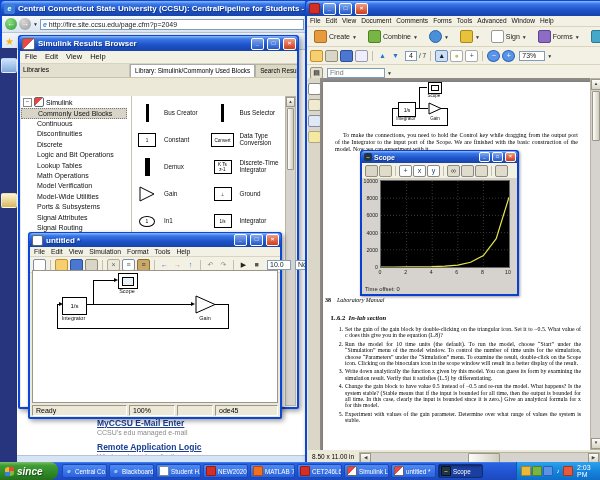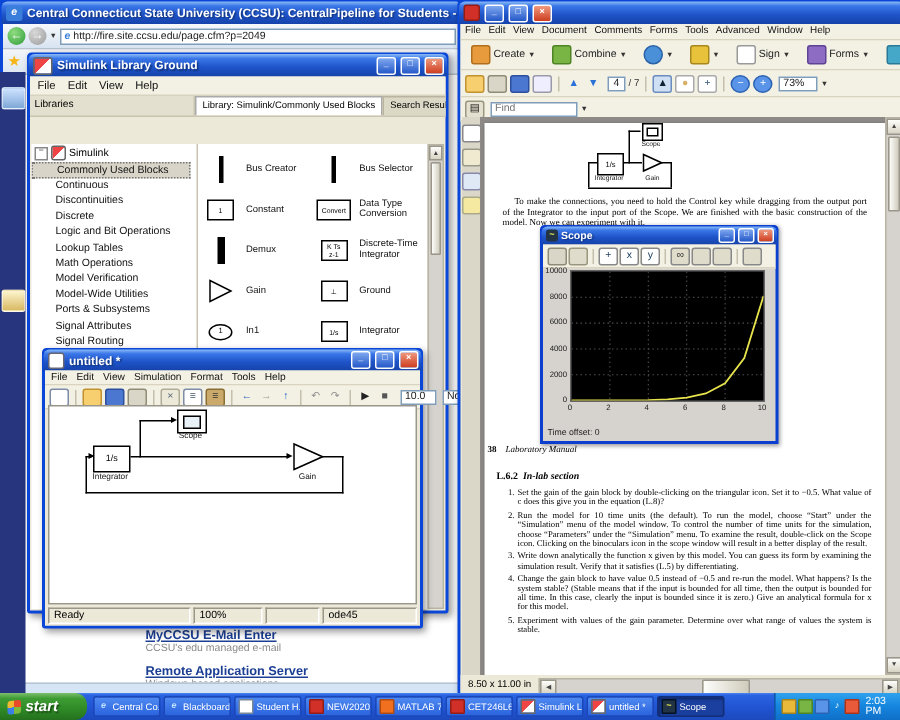--- a/index.html
+++ b/index.html
@@ -131,38 +131,38 @@
       <span>http://fire.site.ccsu.edu/page.cfm?p=2049</span>
     </span>
   </div>
   <div style="height:16px;background:linear-gradient(#f2f5f9,#dde7f2);display:flex;align-items:center;padding:0 3px;border-bottom:1px solid #b8c4d4">
     <span style="color:#f5b517;font-size:10px">★</span>
   </div>
   <div style="position:absolute;left:0;right:0;top:48px;bottom:8px;background:#fff;overflow:hidden">
     <div id="ie-links" style="position:absolute;left:95px;top:368px">
         <div class="lk">MyCCSU E-Mail Enter</div>
         <div class="lkd">CCSU's edu managed e-mail</div>
-        <div class="lk">Remote Application Server</div>
+        <div class="lk">Remote Application Logic</div>
         <div class="lkd">Windows-based applications</div>
       </div>
   </div>
   <div style="position:absolute;left:0;right:0;bottom:0;height:8px;background:#d6e5f5;border-top:1px solid #b8c4d4"></div>
 </div>
 
 <div id="desktop-strip" class="abs" style="left:0;top:48px;width:17px;height:414px;background:#26357e;z-index:2">
   <div style="padding-top:10px">
     <div class="dsk-icon"></div>
     <div class="dsk-icon" style="margin-top:120px;background:linear-gradient(#fdf5cf,#d8b860)"></div>
   </div>
 </div>
 
 <div id="lib-window" class="win" style="left:18px;top:35px;width:277px;height:370px;z-index:3">
   <div class="titlebar">
     <span class="ico" style="background:linear-gradient(135deg,#e44 49%,#fff 50%);border:1px solid #666"></span>
-    <span class="tbt">Simulink Library Ground</span>
+    <span class="tbt">Simulink Results Browser</span>
     <span class="wb">_</span>
     <span class="wb">□</span>
     <span class="wb close">×</span>
   </div>
   <div class="menubar" id="lib-menu">
       <span>File</span>
       <span>Edit</span>
       <span>View</span>
       <span>Help</span>
     </div>
@@ -592,21 +592,21 @@
       <span class="sbtn" style="position:absolute;left:0;width:9px;height:8px">◀</span>
       <span class="sthumb" style="position:absolute;left:45%;width:30px;height:8px;top:0"></span>
       <span class="sbtn" style="position:absolute;right:0;width:9px;height:8px">▶</span>
     </div>
   </div>
 </div>
 
 <div id="taskbar">
   <div id="startbtn">
     <span class="xpflag"></span>
-    <span>start</span>
+    <span>since</span>
   </div>
   <div id="task-buttons">
       <div class="taskbtn">
         <span class="tico" style="background: none; color: rgb(191, 224, 255); font-style: italic;">e</span>
         <span>Central Co...</span>
       </div>
       <div class="taskbtn">
         <span class="tico" style="background: none; color: rgb(191, 224, 255); font-style: italic;">e</span>
         <span>Blackboard...</span>
       </div>

